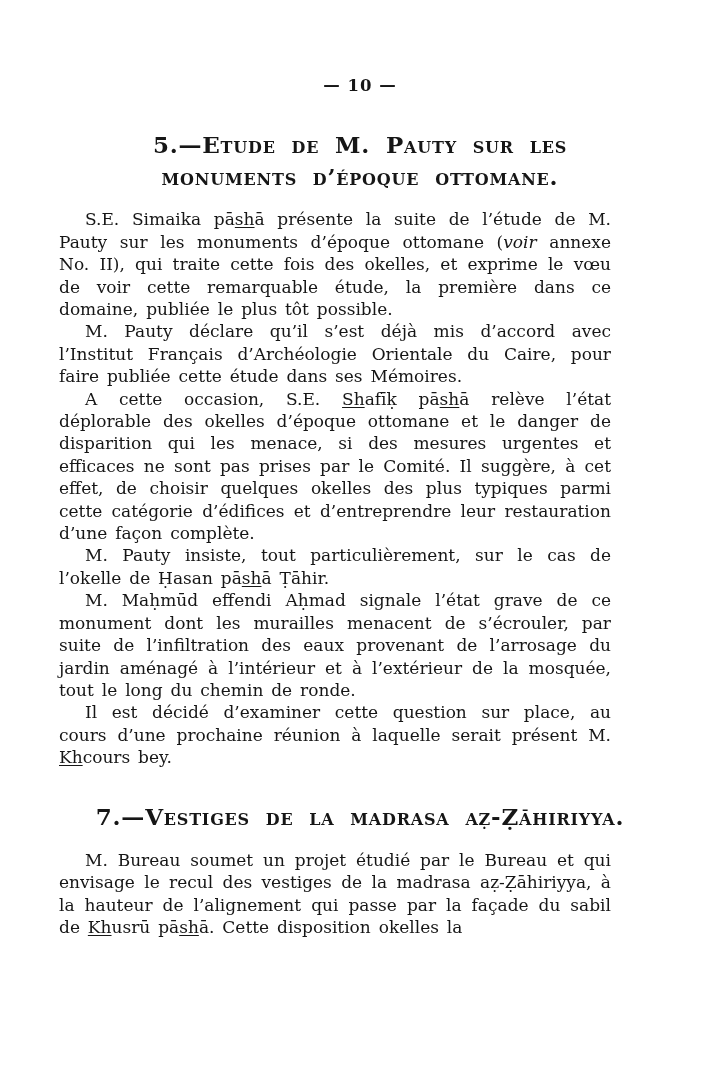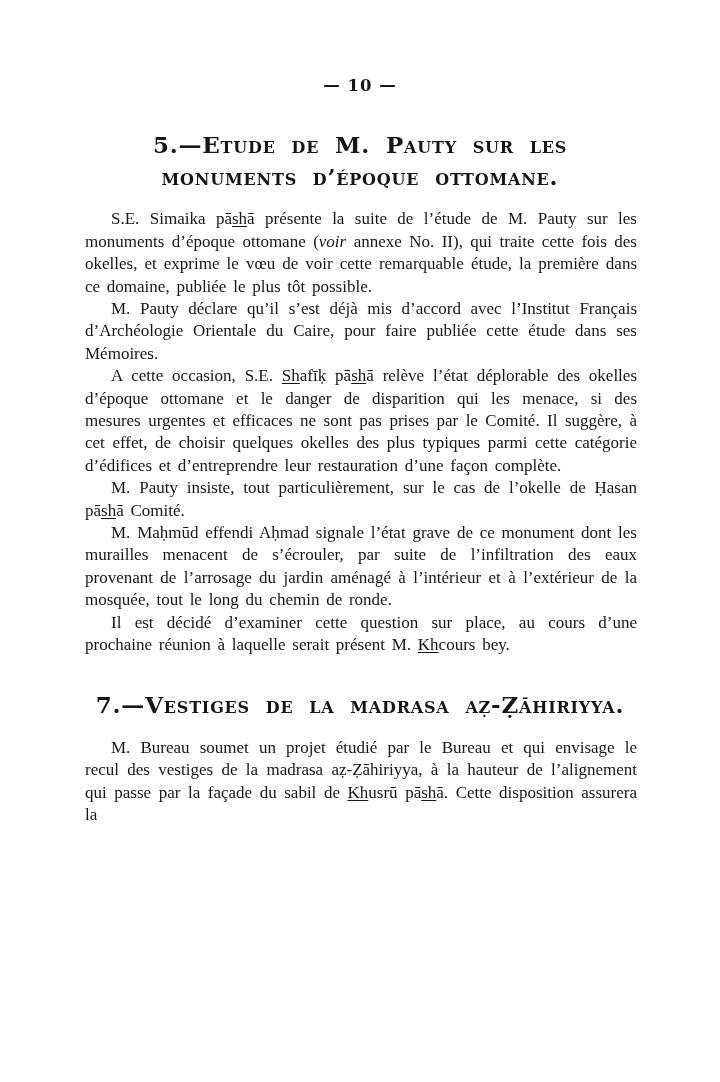--- a/index.html
+++ b/index.html
@@ -9,22 +9,21 @@
     height: 1082px;
     background: #ffffff;
     color: #161616;
     font-family: "DejaVu Serif", "Liberation Serif", serif;
     box-sizing: border-box;
     padding-top: 76px;
     overflow: hidden;
   }
   .text-col {
     width: 552px;
-    margin-left: 85px;
-    font-family: Liberation Serif, serif;
+    margin-left: 59px;
   }
   .page-number {
     text-align: center;
     font-size: 16.5px;
     font-weight: bold;
     letter-spacing: 1px;
     margin: 0 0 34px 0;
   }
   .sec-heading {
     font-variant: small-caps;
@@ -56,28 +55,28 @@
 <div class="page">
 
   <div class="page-number">— 10 —</div>
 
   <h2 class="sec-heading heading-5">5.—Etude de M. Pauty sur les monuments d’époque ottomane.</h2>
 
   <div class="text-col">
     <p class="para"><span>S.E. Simaika pā</span><span class="ul">sh</span><span>ā présente la suite de l’étude de M. Pauty sur les monuments d’époque ottomane (</span><span class="it">voir</span><span> annexe No. II), qui traite cette fois des okelles, et exprime le vœu de voir cette remarquable étude, la première dans ce domaine, publiée le plus tôt possible.</span></p>
     <p class="para"><span>M. Pauty déclare qu’il s’est déjà mis d’accord avec l’Institut Français d’Archéologie Orientale du Caire, pour faire publiée cette étude dans ses Mémoires.</span></p>
     <p class="para"><span>A cette occasion, S.E. </span><span class="ul">Sh</span><span>afīḳ pā</span><span class="ul">sh</span><span>ā relève l’état déplorable des okelles d’époque ottomane et le danger de disparition qui les menace, si des mesures urgentes et efficaces ne sont pas prises par le Comité.  Il suggère, à cet effet, de choisir quelques okelles des plus typiques parmi cette catégorie d’édifices et d’entreprendre leur restauration d’une façon complète.</span></p>
-    <p class="para"><span>M. Pauty insiste, tout particulièrement, sur le cas de l’okelle de Ḥasan pā</span><span class="ul">sh</span><span>ā Comité.</span></p>
+    <p class="para"><span>M. Pauty insiste, tout particulièrement, sur le cas de l’okelle de Ḥasan pā</span><span class="ul">sh</span><span>ā Ṭāhir.</span></p>
   </div>
 
 
   <div class="text-col">
     <p class="para"><span>M. Maḥmūd effendi Aḥmad signale l’état grave de ce monument dont les murailles menacent de s’écrouler, par suite de l’infiltration des eaux provenant de l’arrosage du jardin aménagé à l’intérieur et à l’extérieur de la mosquée, tout le long du chemin de ronde.</span></p>
     <p class="para"><span>Il est décidé d’examiner cette question sur place, au cours d’une prochaine réunion à laquelle serait présent M. </span><span class="ul">Kh</span><span>cours bey.</span></p>
   </div>
 
   <h2 class="sec-heading heading-7">7.—Vestiges de la madrasa aẓ-Ẓāhiriyya.</h2>
 
   <div class="text-col">
-    <p class="para"><span>M. Bureau soumet un projet étudié par le Bureau et qui envisage le recul des vestiges de la madrasa aẓ-Ẓāhiriyya, à la hauteur de l’alignement qui passe par la façade du sabil de </span><span class="ul">Kh</span><span>usrū pā</span><span class="ul">sh</span><span>ā.  Cette disposition assurera la</span></p>
+    <p class="para"><span>M. Bureau soumet un projet étudié par le Bureau et qui envisage le recul des vestiges de la madrasa aẓ-Ẓāhiriyya, à la hauteur de l’alignement qui passe par la façade du sabil de </span><span class="ul">Kh</span><span>usrū pā</span><span class="ul">sh</span><span>ā.  Cette disposition okelles la</span></p>
   </div>
 
 </div>
 
 </body></html>

